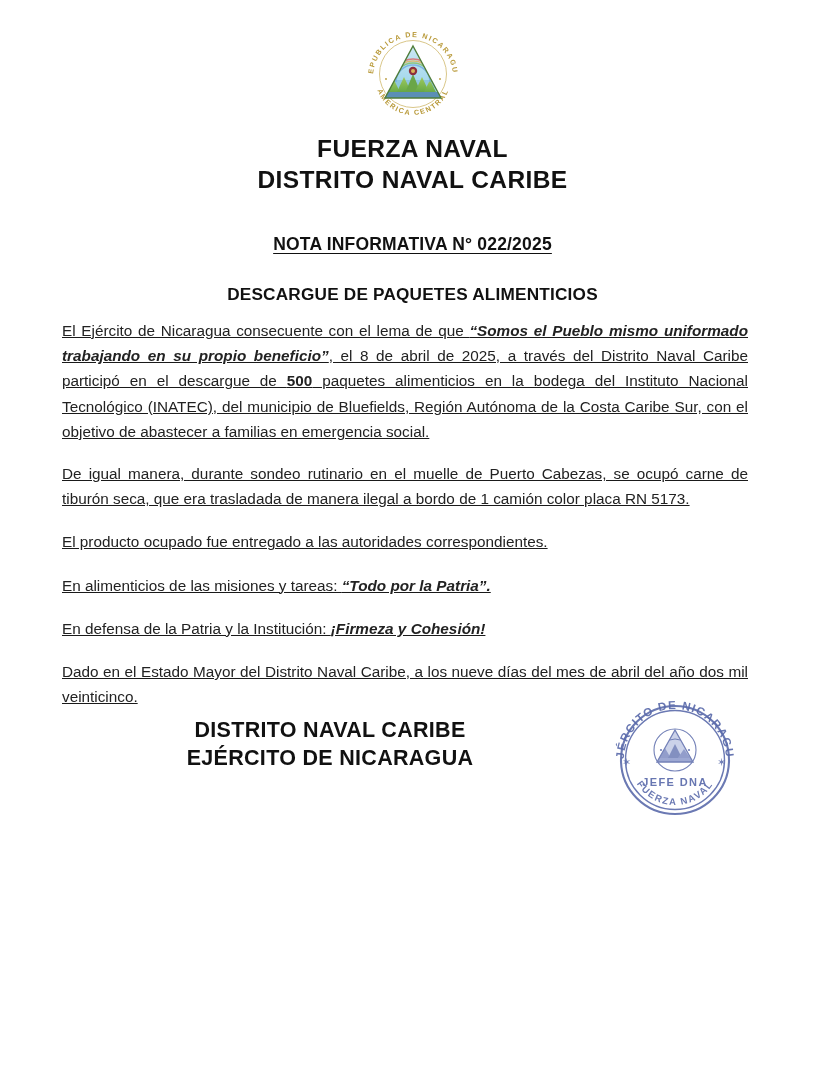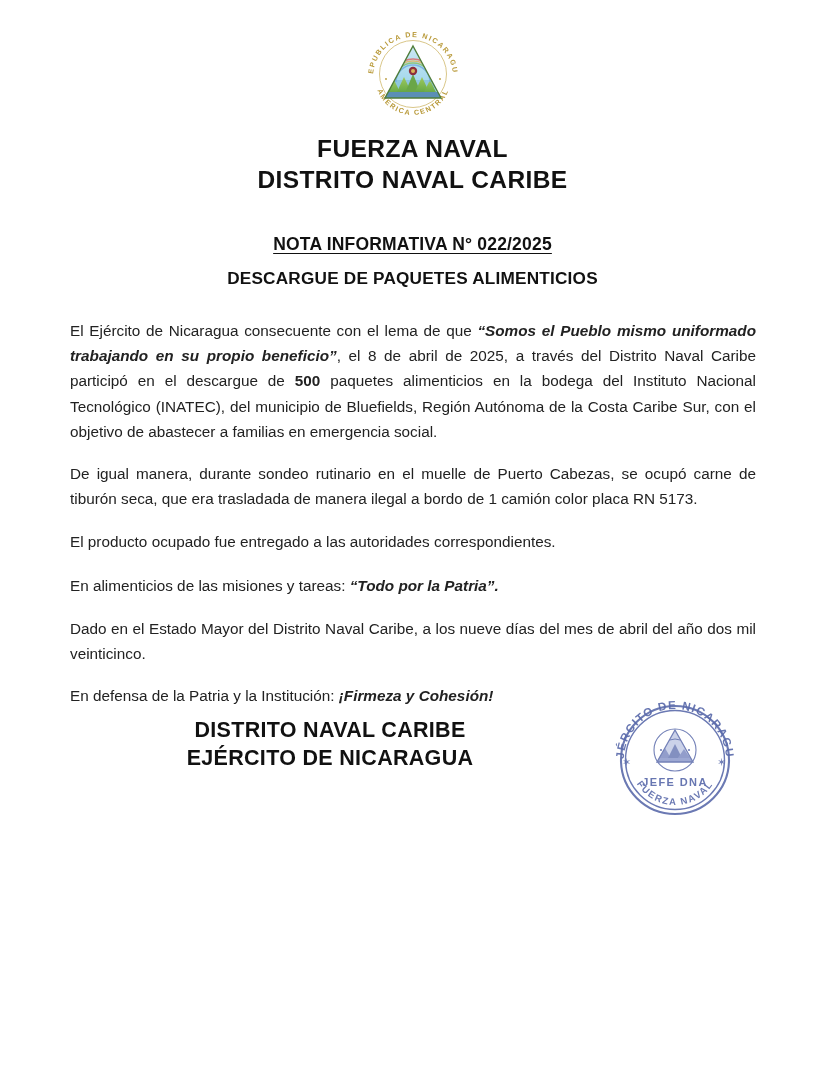--- a/index.html
+++ b/index.html
@@ -57,34 +57,35 @@
     font-size: 17.5px;
     font-weight: bold;
     letter-spacing: 0.2px;
     color: #111;
   }
   .nota-line span.u {
     text-decoration: underline;
     text-underline-offset: 3px;
   }
   .subject {
-    margin-top: 12px;
+    margin-top: 28px;
     font-size: 17.2px;
     font-weight: bold;
     line-height: 23px;
     letter-spacing: 0.2px;
     color: #111;
   }
 
   
   .body-block {
     position: absolute;
     top: 318px;
-    left: 70px;
+    left: 62px;
     width: 686px;
+    text-decoration: underline;
   }
   .para {
     font-size: 15.3px;
     line-height: 25.2px;
     text-align: justify;
     text-justify: inter-word;
     color: #222;
     margin: 0 0 17px 0;
   }
   .para:last-child { margin-bottom: 0; }
@@ -190,23 +191,23 @@
   <div class="body-block">
 
     <p class="para"><span>El Ejército de Nicaragua consecuente con el lema de que </span><span class="bi">“Somos el Pueblo mismo uniformado trabajando en su propio beneficio”</span><span>, el 8 de abril de 2025, a través del Distrito Naval Caribe participó en el descargue de </span><span class="b">500</span><span> paquetes alimenticios en la bodega del Instituto Nacional Tecnológico (INATEC), del municipio de Bluefields, Región Autónoma de la Costa Caribe Sur, con el objetivo de abastecer a familias en emergencia social.</span></p>
 
     <p class="para gap-lg">De igual manera, durante sondeo rutinario en el muelle de Puerto Cabezas, se ocupó carne de tiburón seca, que era trasladada de manera ilegal a bordo de 1 camión color placa RN 5173.</p>
 
     <p class="para gap-lg">El producto ocupado fue entregado a las autoridades correspondientes.</p>
 
     <p class="para gap-lg"><span>En alimenticios de las misiones y tareas: </span><span class="bi">“Todo por la Patria”.</span></p>
 
+    <p class="para gap-lg"><span>En defensa de la Patria y la Institución: </span><span class="bi">¡Firmeza y Cohesión!</span></p>
+
     <p class="para">Dado en el Estado Mayor del Distrito Naval Caribe, a los nueve días del mes de abril del año dos mil veinticinco.</p>
-
-    <p class="para gap-lg"><span>En defensa de la Patria y la Institución: </span><span class="bi">¡Firmeza y Cohesión!</span></p>
   </div>
 
   <div class="sign-block">
     <div class="sign-line">DISTRITO NAVAL CARIBE</div>
     <div class="sign-line">EJÉRCITO DE NICARAGUA</div>
   </div>
 
   <div class="stamp">
     <svg viewBox="0 0 134 126">
       <defs>

